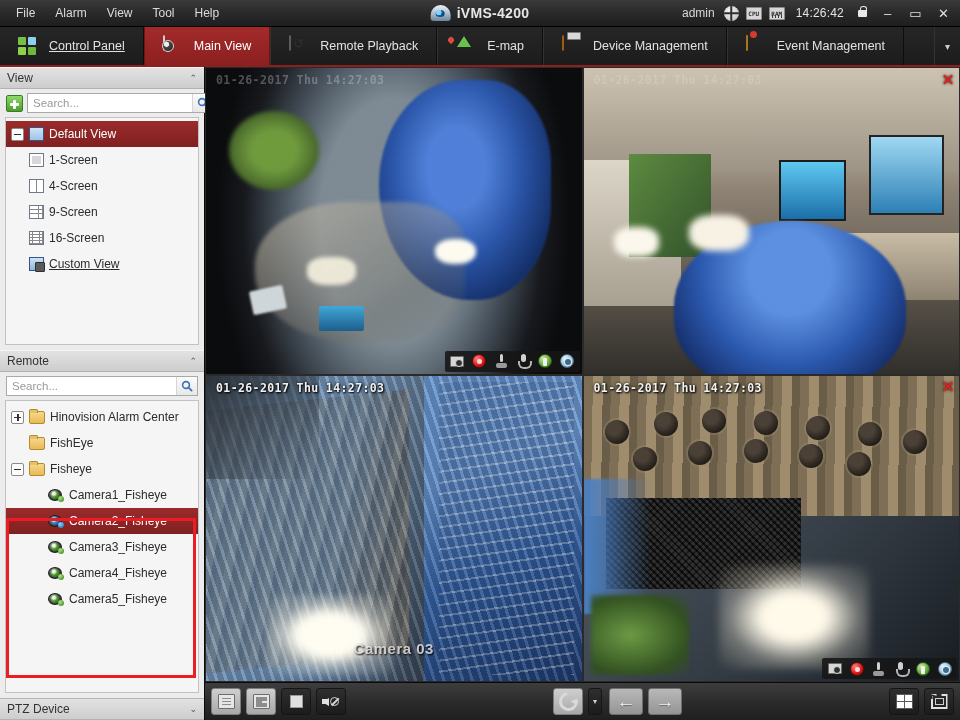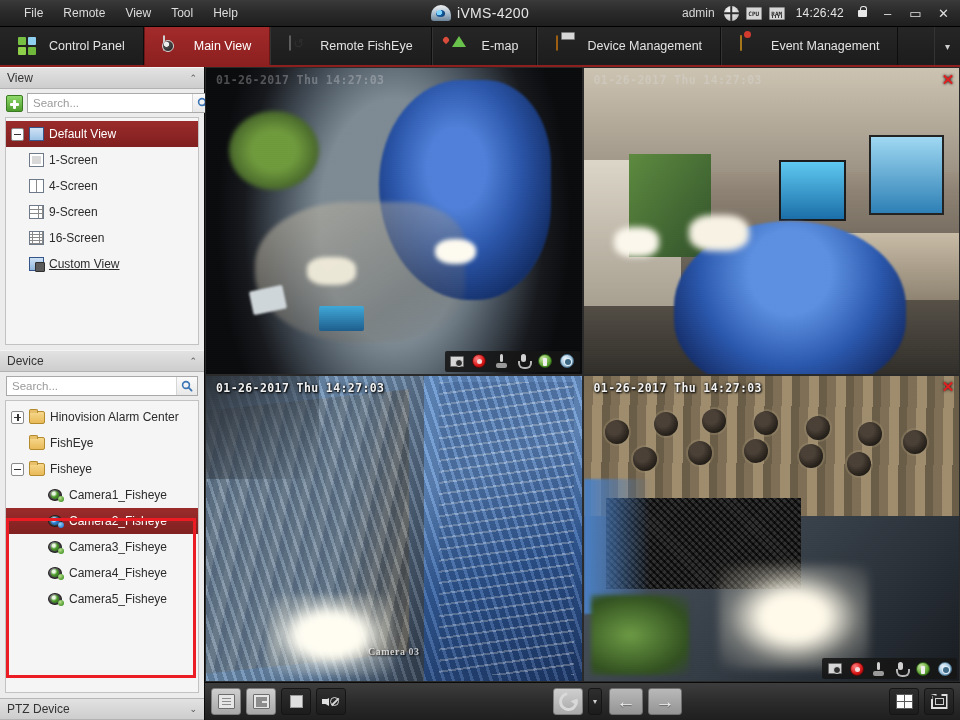--- a/index.html
+++ b/index.html
@@ -13,41 +13,41 @@
   }
   .app { position: relative; width: 960px; height: 720px; display: flex; flex-direction: column; }
 
   
   .titlebar {
     height: 27px; flex: 0 0 27px;
     background: linear-gradient(to bottom, #3a3a3a 0%, #2b2b2b 45%, #1e1e1e 100%);
     border-bottom: 1px solid #000;
     display: flex; align-items: center; position: relative;
   }
-  .menu { display: flex; align-items: center; height: 100%; padding-left: 14px; }
+  .menu { display: flex; align-items: center; height: 100%; padding-left: 6px; }
   .menu-item {
     color: #dcdcdc; font-size: 12px; padding: 4px 10px; height: 100%;
     display: flex; align-items: center; cursor: default; white-space: nowrap;
   }
   .app-brand {
     position: absolute; left: 50%; transform: translateX(-50%);
     display: flex; align-items: center; gap: 6px;
   }
   .app-logo {
     width: 20px; height: 16px; position: relative;
     background: linear-gradient(to bottom, #e8e8e8 0%, #9aaec4 60%, #5f7severity 100%);
     background: linear-gradient(to bottom, #f0f0f0 0%, #a9bccd 55%, #6d8498 100%);
     border-radius: 10px 10px 3px 3px;
   }
   .app-logo::after {
     content: ""; position: absolute; left: 5px; top: 5px;
     width: 9px; height: 7px; border-radius: 50%;
     background: radial-gradient(circle at 35% 35%, #7fd4ff 0 35%, #1560a8 40%, #0a2e52 100%);
   }
-  .app-title { color: #e6e6e6; font-size: 14px; font-weight: normal; letter-spacing: .3px; }
+  .app-title { color: #e6e6e6; font-size: 14px; font-weight: bold; letter-spacing: .3px; }
   .tb-right {
     position: absolute; right: 0; top: 0; height: 100%;
     display: flex; align-items: center; gap: 7px; padding-right: 6px;
   }
   .tb-user { color: #d8d8d8; font-size: 12px; margin-right: 2px; }
   .tb-time { color: #e4e4e4; font-size: 12px; margin: 0 4px; letter-spacing: .2px; }
   .ico-globe {
     width: 15px; height: 15px; border-radius: 50%;
     background: radial-gradient(circle at 40% 35%, #fafafa, #c9c9c9 70%, #8e8e8e);
     position: relative; overflow: hidden;
@@ -92,21 +92,21 @@
     border-bottom: 2px solid #8e1f1f;
     display: flex; align-items: stretch; position: relative;
   }
   .tab {
     display: flex; align-items: center; gap: 9px;
     padding: 0 18px; height: 100%; cursor: default;
     border-right: 1px solid #0d0d0d;
     border-left: 1px solid #333;
     color: #e2e2e2; font-size: 12.5px; white-space: nowrap;
   }
-  .tab:first-child { border-left: none; }
+  .tab:first-child { border-left: none; text-decoration: underline; }
   .tab.active {
     background: linear-gradient(to bottom, #a32a2a 0%, #8c2020 100%);
     color: #fff;
     border-left: 1px solid #6d1616; border-right: 1px solid #6d1616;
   }
   .tab-ico { width: 22px; height: 20px; flex: 0 0 22px; position: relative; }
   
   .ic-panel { display: grid; grid-template-columns: 1fr 1fr; grid-template-rows: 1fr 1fr; gap: 2px; width: 18px; height: 18px; margin-top: 1px; }
   .ic-panel i { display: block; border-radius: 1px; }
   .ic-panel i:nth-child(1) { background: #76c043; }
@@ -306,21 +306,21 @@
   .vcell.selected { outline: 2px solid #b01e1e; outline-offset: -2px; }
   .vstamp {
     position: absolute; left: 10px; top: 5px; z-index: 3;
     font-family: "DejaVu Sans Mono", monospace; font-size: 11.5px;
     color: #f2f2f2; letter-spacing: .4px; font-weight: bold;
     text-shadow: 1px 1px 2px #000, 0 0 3px #000; white-space: nowrap;
   }
   .vstamp.dim { color: rgba(220,220,225,.32); text-shadow: none; }
   .vname {
     position: absolute; left: 50%; transform: translateX(-50%); bottom: 24px; z-index: 3;
-    font-family: Liberation Serif, serif; font-size: 10px; font-weight: bold;
+    font-family: Liberation Sans, sans-serif; font-size: 15px; font-weight: bold;
     color: rgba(245,245,245,.78); letter-spacing: .5px; text-shadow: 1px 1px 2px #000;
   }
   .vclose {
     position: absolute; right: 3px; top: 3px; z-index: 6; width: 16px; height: 16px;
     display: flex; align-items: center; justify-content: center;
     color: #e02020; font-size: 15px; font-weight: bold; line-height: 1;
     text-shadow: 0 0 3px #000; cursor: default;
   }
   .vtools {
     position: absolute; right: 2px; bottom: 2px; z-index: 5;
@@ -508,21 +508,21 @@
   }
 </style>
 </head>
 <body>
 
 <div class="app">
 
   <div class="titlebar">
     <div class="menu">
       <div class="menu-item">File</div>
-      <div class="menu-item">Remote</div>
+      <div class="menu-item">Alarm</div>
       <div class="menu-item">View</div>
       <div class="menu-item">Tool</div>
       <div class="menu-item">Help</div>
     </div>
     <div class="app-brand">
       <div class="app-logo"></div>
       <div class="app-title">iVMS-4200</div>
     </div>
     <div class="tb-right">
       <div class="tb-user">admin</div>
@@ -550,21 +550,21 @@
           </span>
         </span>
       <span>Control Panel</span>
     </div>
     <div class="tab active">
       <span class="tab-ico"><span class="ic-mainview"></span></span>
       <span>Main View</span>
     </div>
     <div class="tab">
       <span class="tab-ico"><span class="ic-playback"></span></span>
-      <span>Remote FishEye</span>
+      <span>Remote Playback</span>
     </div>
     <div class="tab">
       <span class="tab-ico"><span class="ic-emap"></span></span>
       <span>E-map</span>
     </div>
     <div class="tab">
       <span class="tab-ico"><span class="ic-device"></span></span>
       <span>Device Management</span>
     </div>
     <div class="tab">
@@ -616,21 +616,21 @@
           <span class="gico g16"></span>
           <span>16-Screen</span>
         </div>
         <div class="trow ind-0" style="padding-left:23px;text-decoration:underline;">
           <span class="gico custom"></span>
           <span>Custom View</span>
         </div>
       </div>
 
       <div class="panel-head">
-        <span class="ttl">Device</span>
+        <span class="ttl">Remote</span>
         <span class="chev">⌃</span>
       </div>
       <div class="searchrow">
         <div class="searchbox" style="margin-left:0;">
           <input type="text" placeholder="Search..." style="">
           <span class="search-ico">
             <svg width="12" height="12" viewBox="0 0 12 12">
                 <circle cx="5" cy="5" r="3.4" fill="none" stroke="#3b74b5" stroke-width="1.6"></circle>
                 <line x1="7.4" y1="7.4" x2="10.6" y2="10.6" stroke="#3b74b5" stroke-width="1.8" stroke-linecap="round"></line>
               </svg>

